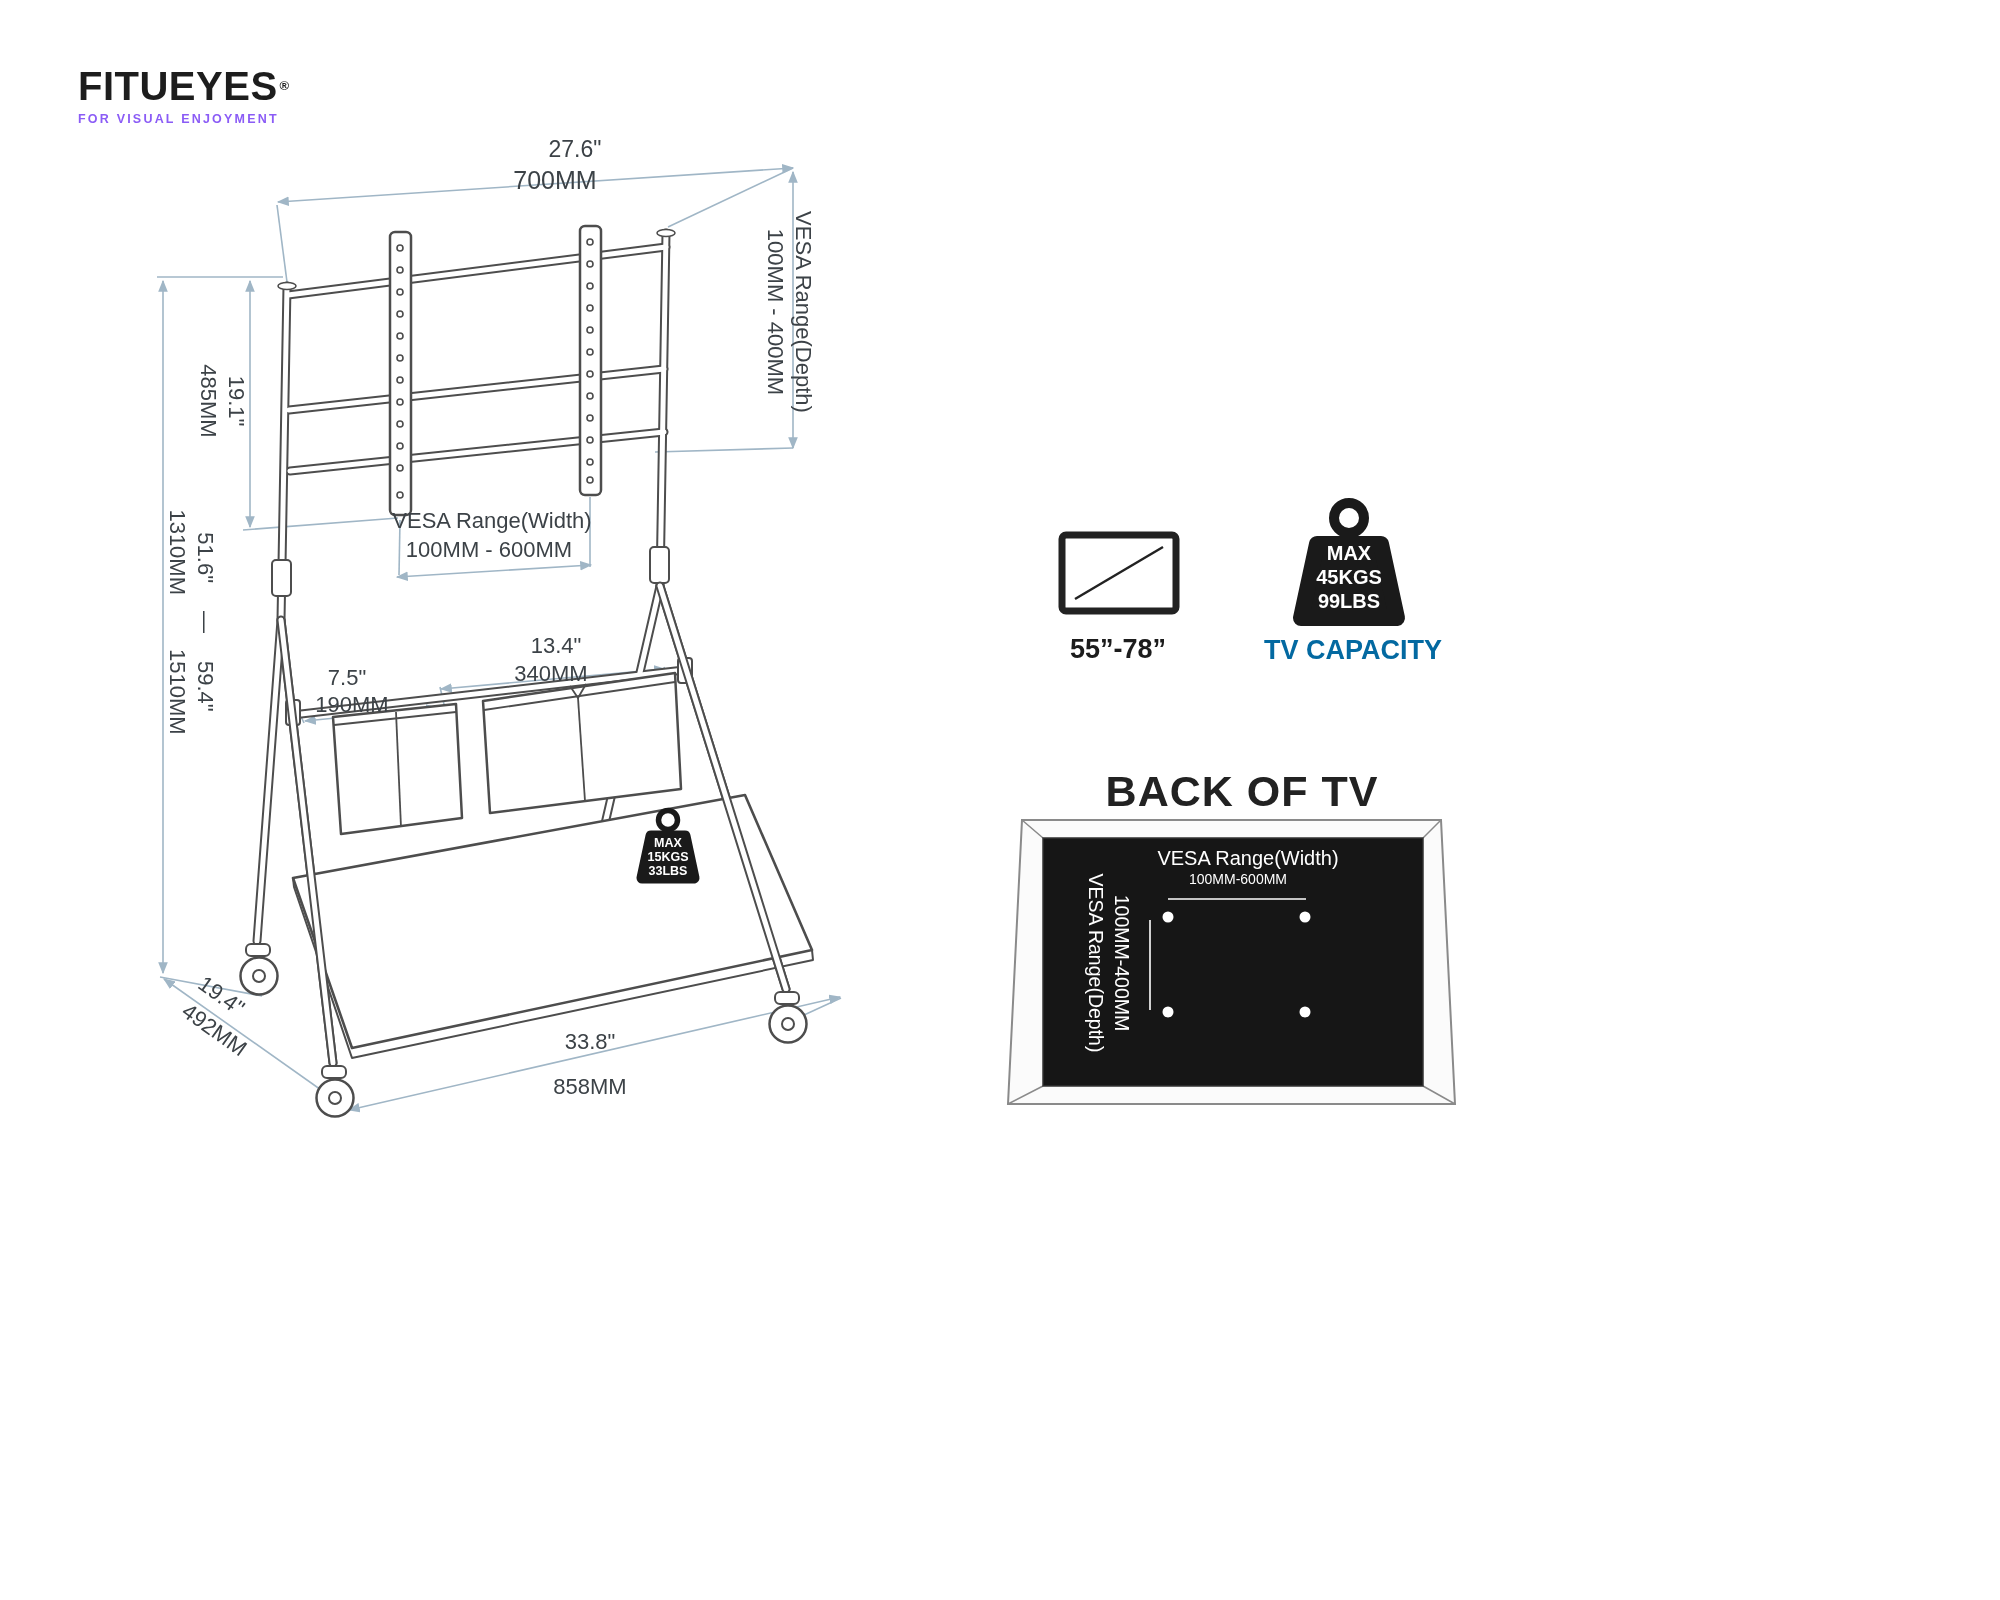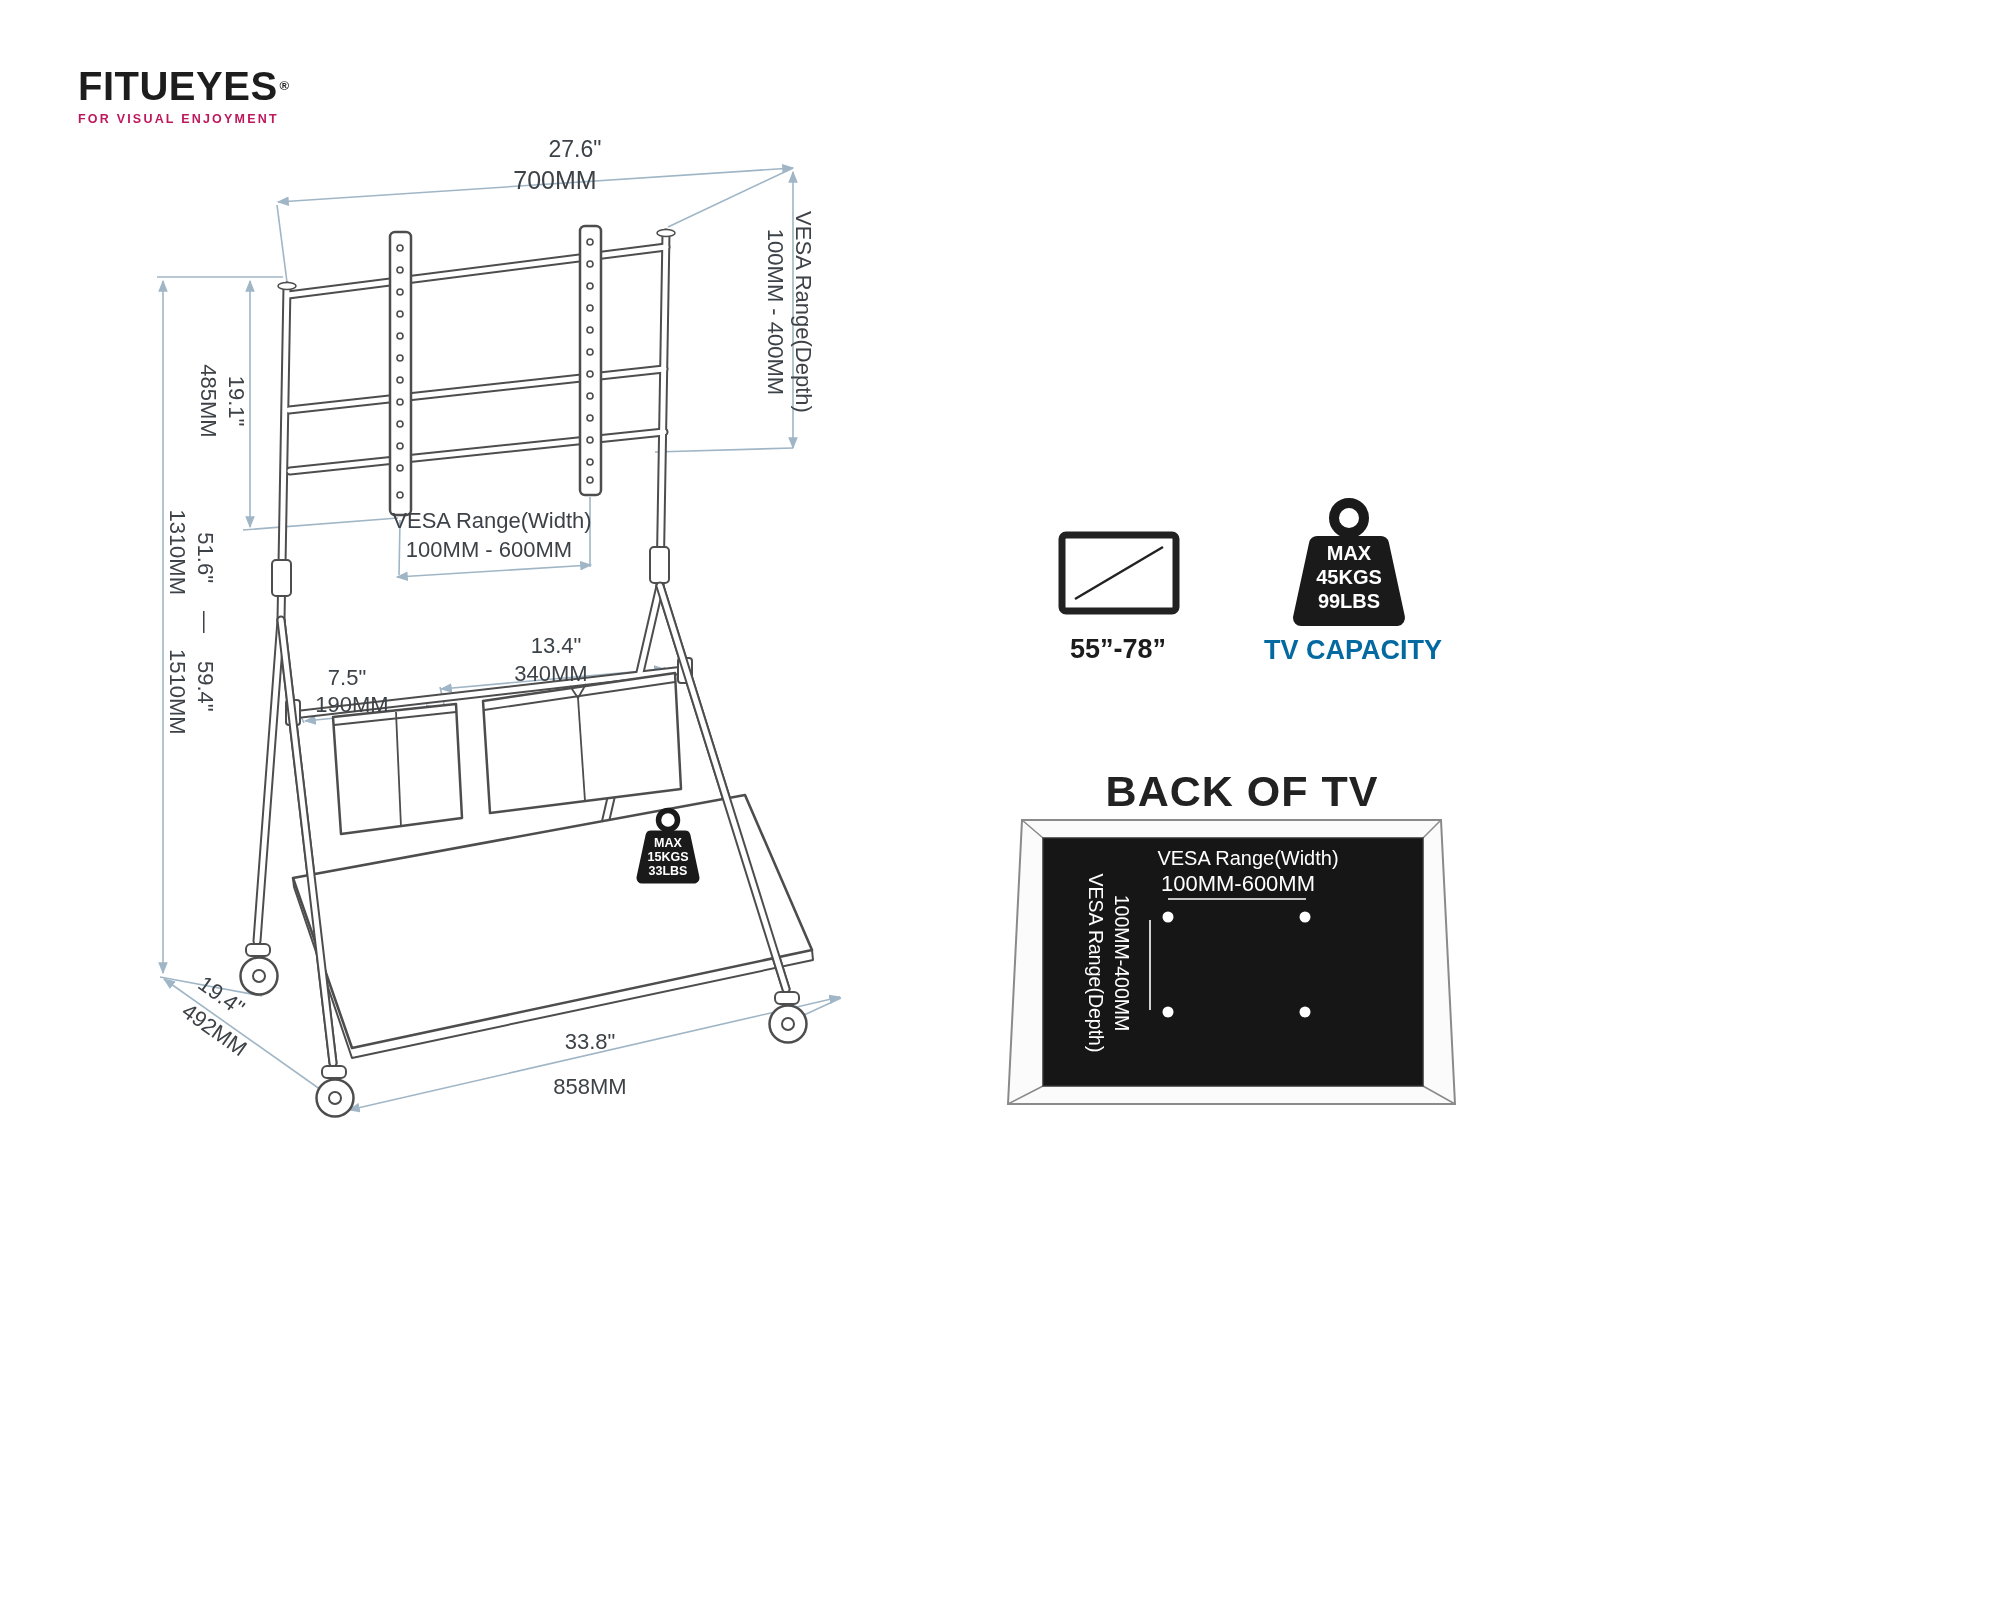--- a/index.html
+++ b/index.html
@@ -11,21 +11,21 @@
        line-height:1.2;z-index:5;}
   .white{color:#ffffff;}
   .vblock{display:flex;flex-direction:column;justify-content:center;align-items:center;
           transform:rotate(90deg);}
   .vrow{display:flex;justify-content:center;align-items:center;width:100%;}
   .rot-depth{transform:rotate(35.5deg);}
   .logo{position:absolute;left:78px;top:66px;z-index:5;}
   .logo-row{display:flex;align-items:center;}
   .logo-name{font-size:40px;font-weight:800;color:#1d1d1d;letter-spacing:0.5px;line-height:1;}
   .logo-reg{font-size:13px;font-weight:700;color:#1d1d1d;margin-left:2px;margin-top:-2px;}
-  .logo-tagline{margin-top:6px;font-size:12.5px;font-weight:700;letter-spacing:2.2px;color:#be185d;}
+  .logo-tagline{margin-top:6px;font-size:12.5px;font-weight:700;letter-spacing:2.2px;color:#8b5cf6;}
   .bold{font-weight:700;}
   .xbold{font-weight:800;}
 </style>
 </head>
 <body>
 
 <div id="canvas">
 
   <svg width="2000" height="1600" viewBox="0 0 2000 1600">
     <defs>
@@ -264,21 +264,21 @@
 
   <div class="lbl white" style="left:1299px;top:541px;width:100px;font-size:20px;line-height:24px;font-weight:700">
     <div>MAX</div>
     <div>45KGS</div>
     <div>99LBS</div>
   </div>
   <div class="lbl bold" style="left:1253px;top:634px;width:200px;font-size:27px;color:#0369a1">TV CAPACITY</div>
 
   <div class="lbl xbold" style="left:1042px;top:766px;width:400px;font-size:43px;color:#222;letter-spacing:1px">BACK OF TV</div>
   <div class="lbl white" style="left:1148px;top:846px;width:200px;font-size:20px">VESA Range(Width)</div>
-  <div class="lbl white" style="left:1138px;top:871px;width:200px;font-size:22px">100MM-600MM</div>
+  <div class="lbl white" style="left:1138px;top:871px;width:200px;font-size:14px">100MM-600MM</div>
   <div class="lbl white vblock" style="left:993px;top:937px;width:230px;height:52px;font-size:19.5px">
     <div class="vrow" style="height:26px">
       <span>100MM-400MM</span>
     </div>
     <div class="vrow" style="height:26px">
       <span>VESA Range(Depth)</span>
     </div>
   </div>
 
 </div>

